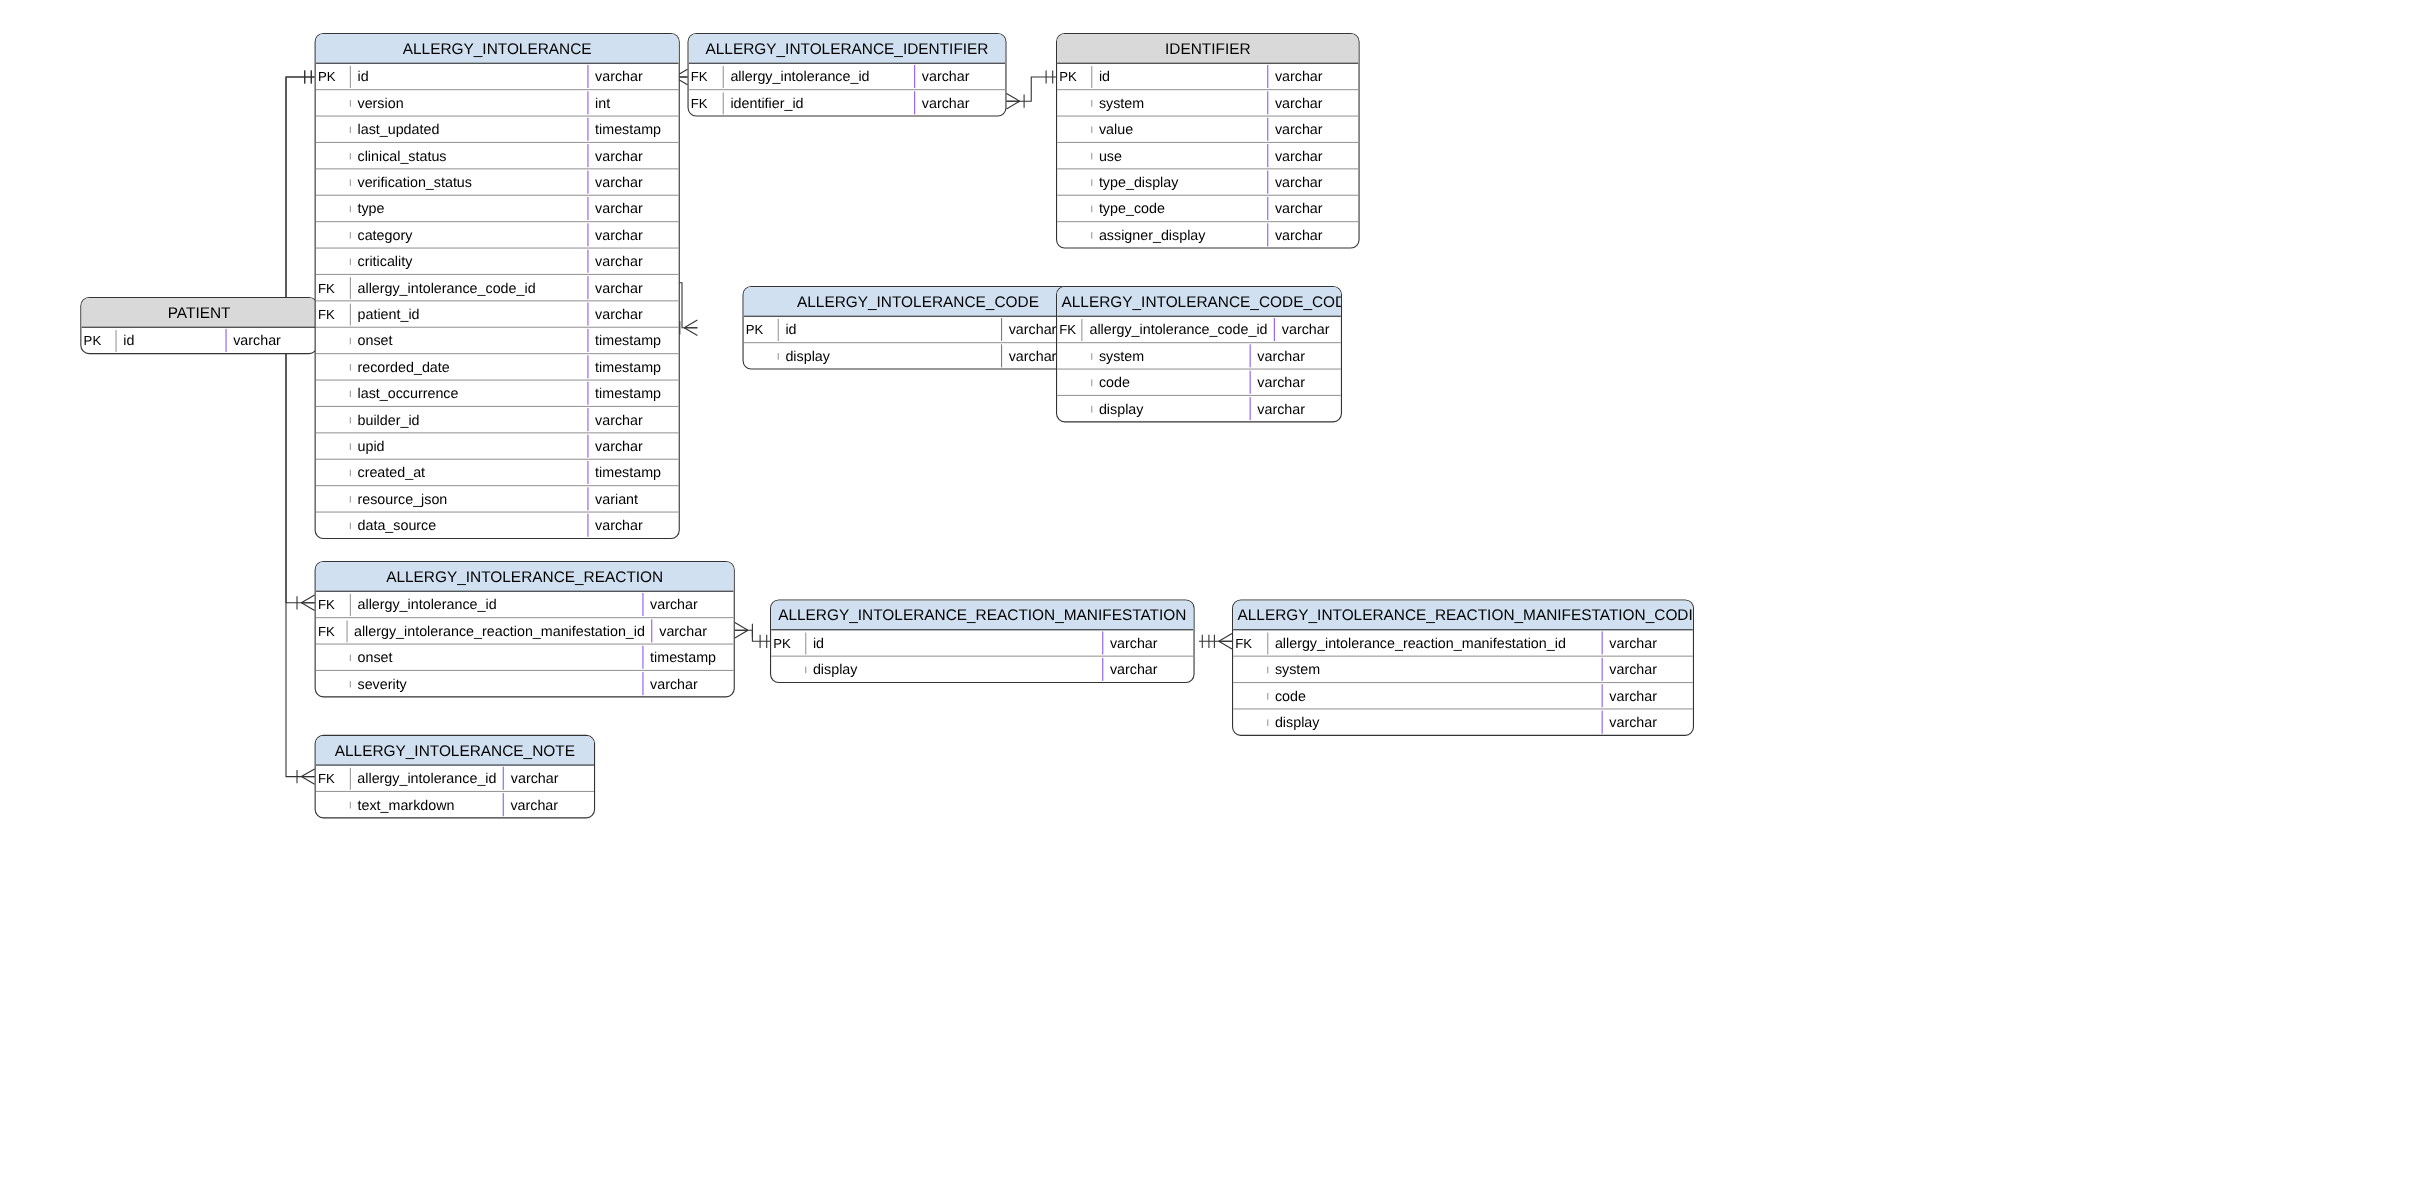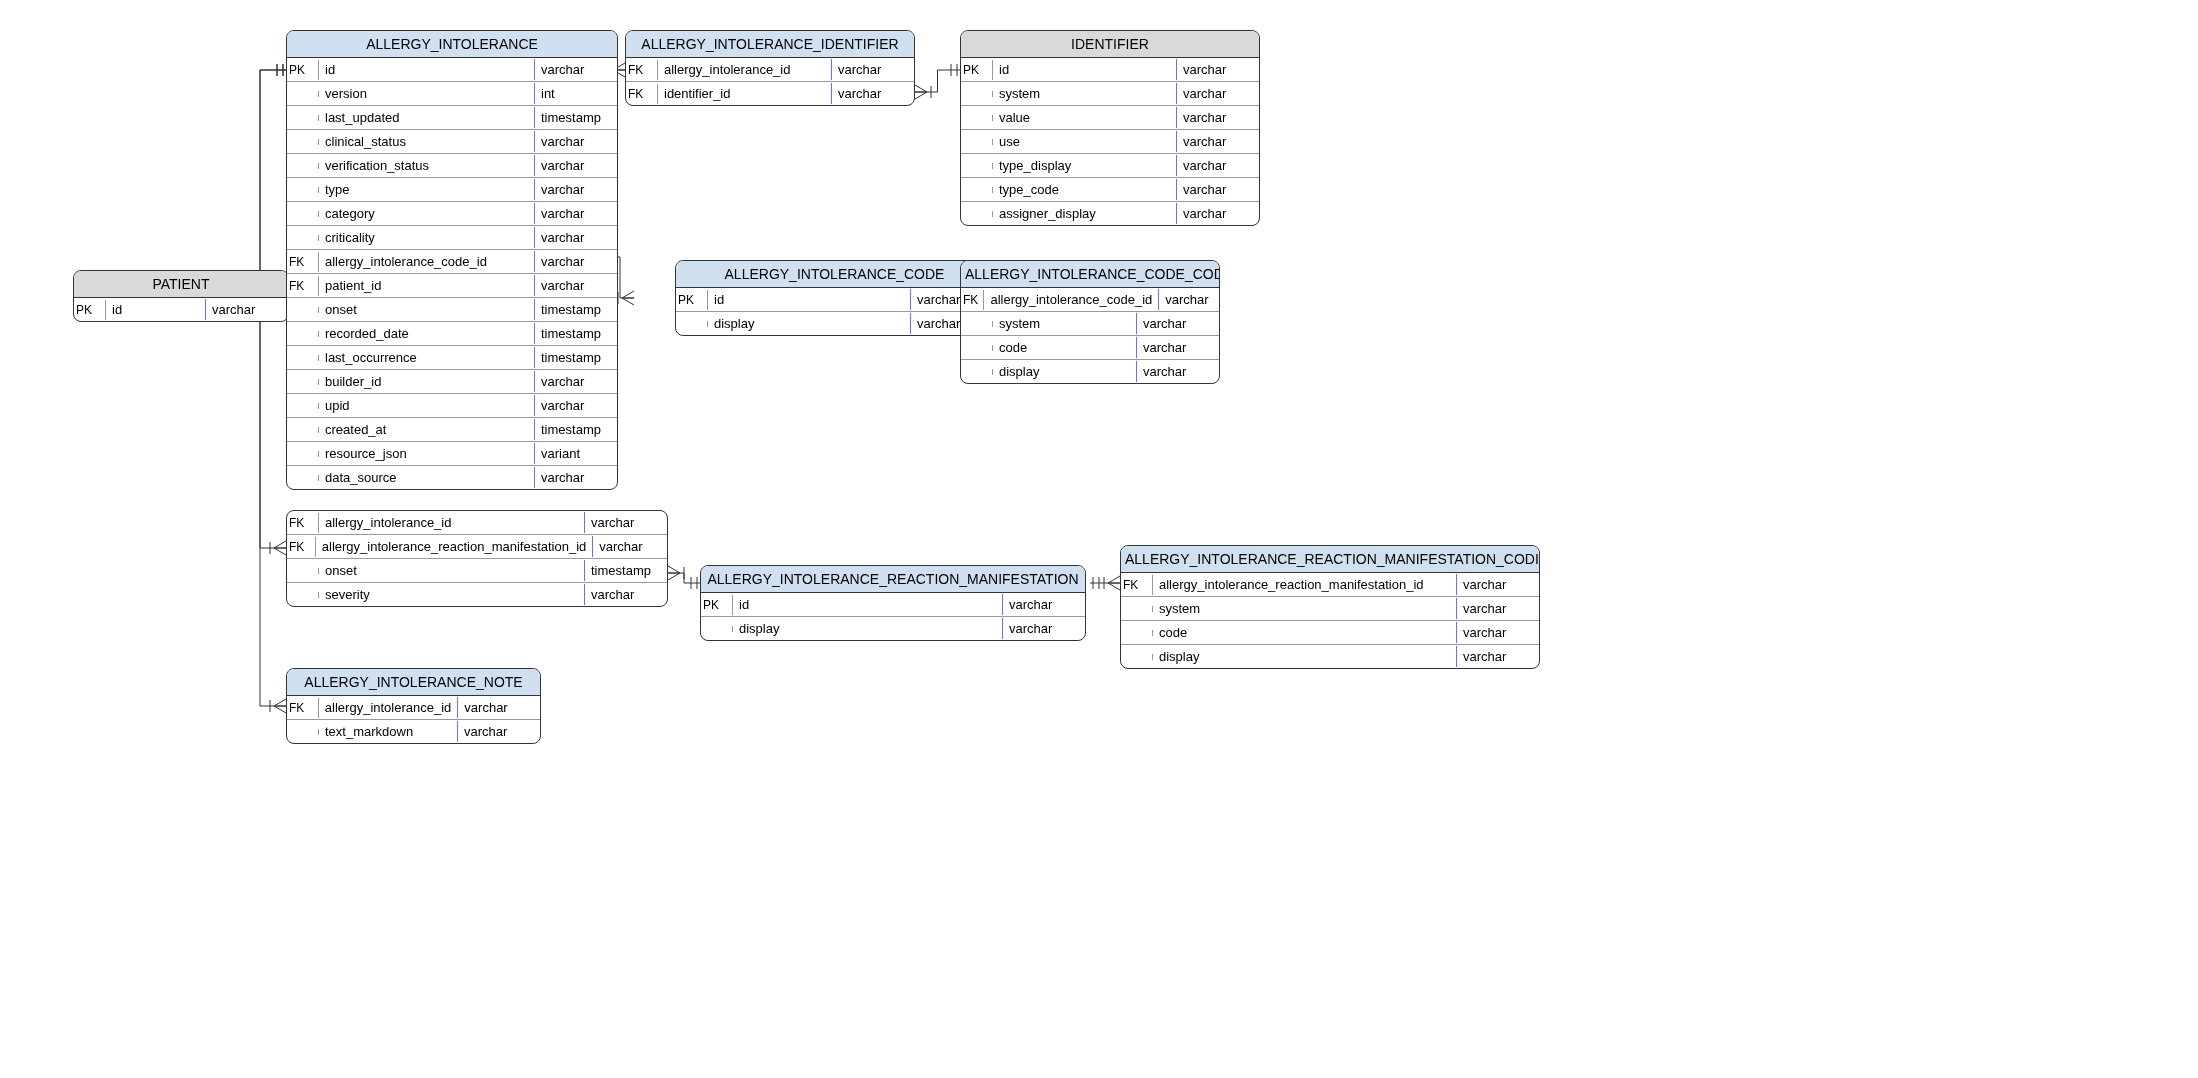--- a/index.html
+++ b/index.html
@@ -276,21 +276,21 @@
         <div class="col-key">FK</div>
         <div class="col-name">allergy_intolerance_id</div>
         <div class="col-type">varchar</div>
       </div>
       <div class="row">
         <div class="col-key">FK</div>
         <div class="col-name">identifier_id</div>
         <div class="col-type">varchar</div>
       </div>
     </div>
-    <div class="entity" style="left: 960px; top: 30px; width: 300px;">
+    <div class="entity" style="left: 960px; top: 30px; width: 276px;">
       <div class="entity-title gray">IDENTIFIER</div>
       <div class="row">
         <div class="col-key">PK</div>
         <div class="col-name">id</div>
         <div class="col-type">varchar</div>
       </div>
       <div class="row">
         <div class="col-key"></div>
         <div class="col-name">system</div>
         <div class="col-type">varchar</div>
@@ -351,20 +351,21 @@
         <div class="col-name">code</div>
         <div class="col-type">varchar</div>
       </div>
       <div class="row">
         <div class="col-key"></div>
         <div class="col-name">display</div>
         <div class="col-type">varchar</div>
       </div>
     </div>
     <div class="entity" style="left: 286px; top: 510px; width: 382px;">
+      <div class="entity-title">ALLERGY_INTOLERANCE_REACTION</div>
       <div class="row">
         <div class="col-key">FK</div>
         <div class="col-name">allergy_intolerance_id</div>
         <div class="col-type">varchar</div>
       </div>
       <div class="row">
         <div class="col-key">FK</div>
         <div class="col-name">allergy_intolerance_reaction_manifestation_id</div>
         <div class="col-type">varchar</div>
       </div>
@@ -372,21 +373,21 @@
         <div class="col-key"></div>
         <div class="col-name">onset</div>
         <div class="col-type">timestamp</div>
       </div>
       <div class="row">
         <div class="col-key"></div>
         <div class="col-name">severity</div>
         <div class="col-type">varchar</div>
       </div>
     </div>
-    <div class="entity" style="left: 700px; top: 545px; width: 386px; margin-top: 20px;">
+    <div class="entity" style="left: 700px; top: 545px; width: 386px;">
       <div class="entity-title">ALLERGY_INTOLERANCE_REACTION_MANIFESTATION</div>
       <div class="row">
         <div class="col-key">PK</div>
         <div class="col-name">id</div>
         <div class="col-type">varchar</div>
       </div>
       <div class="row">
         <div class="col-key"></div>
         <div class="col-name">display</div>
         <div class="col-type">varchar</div>

